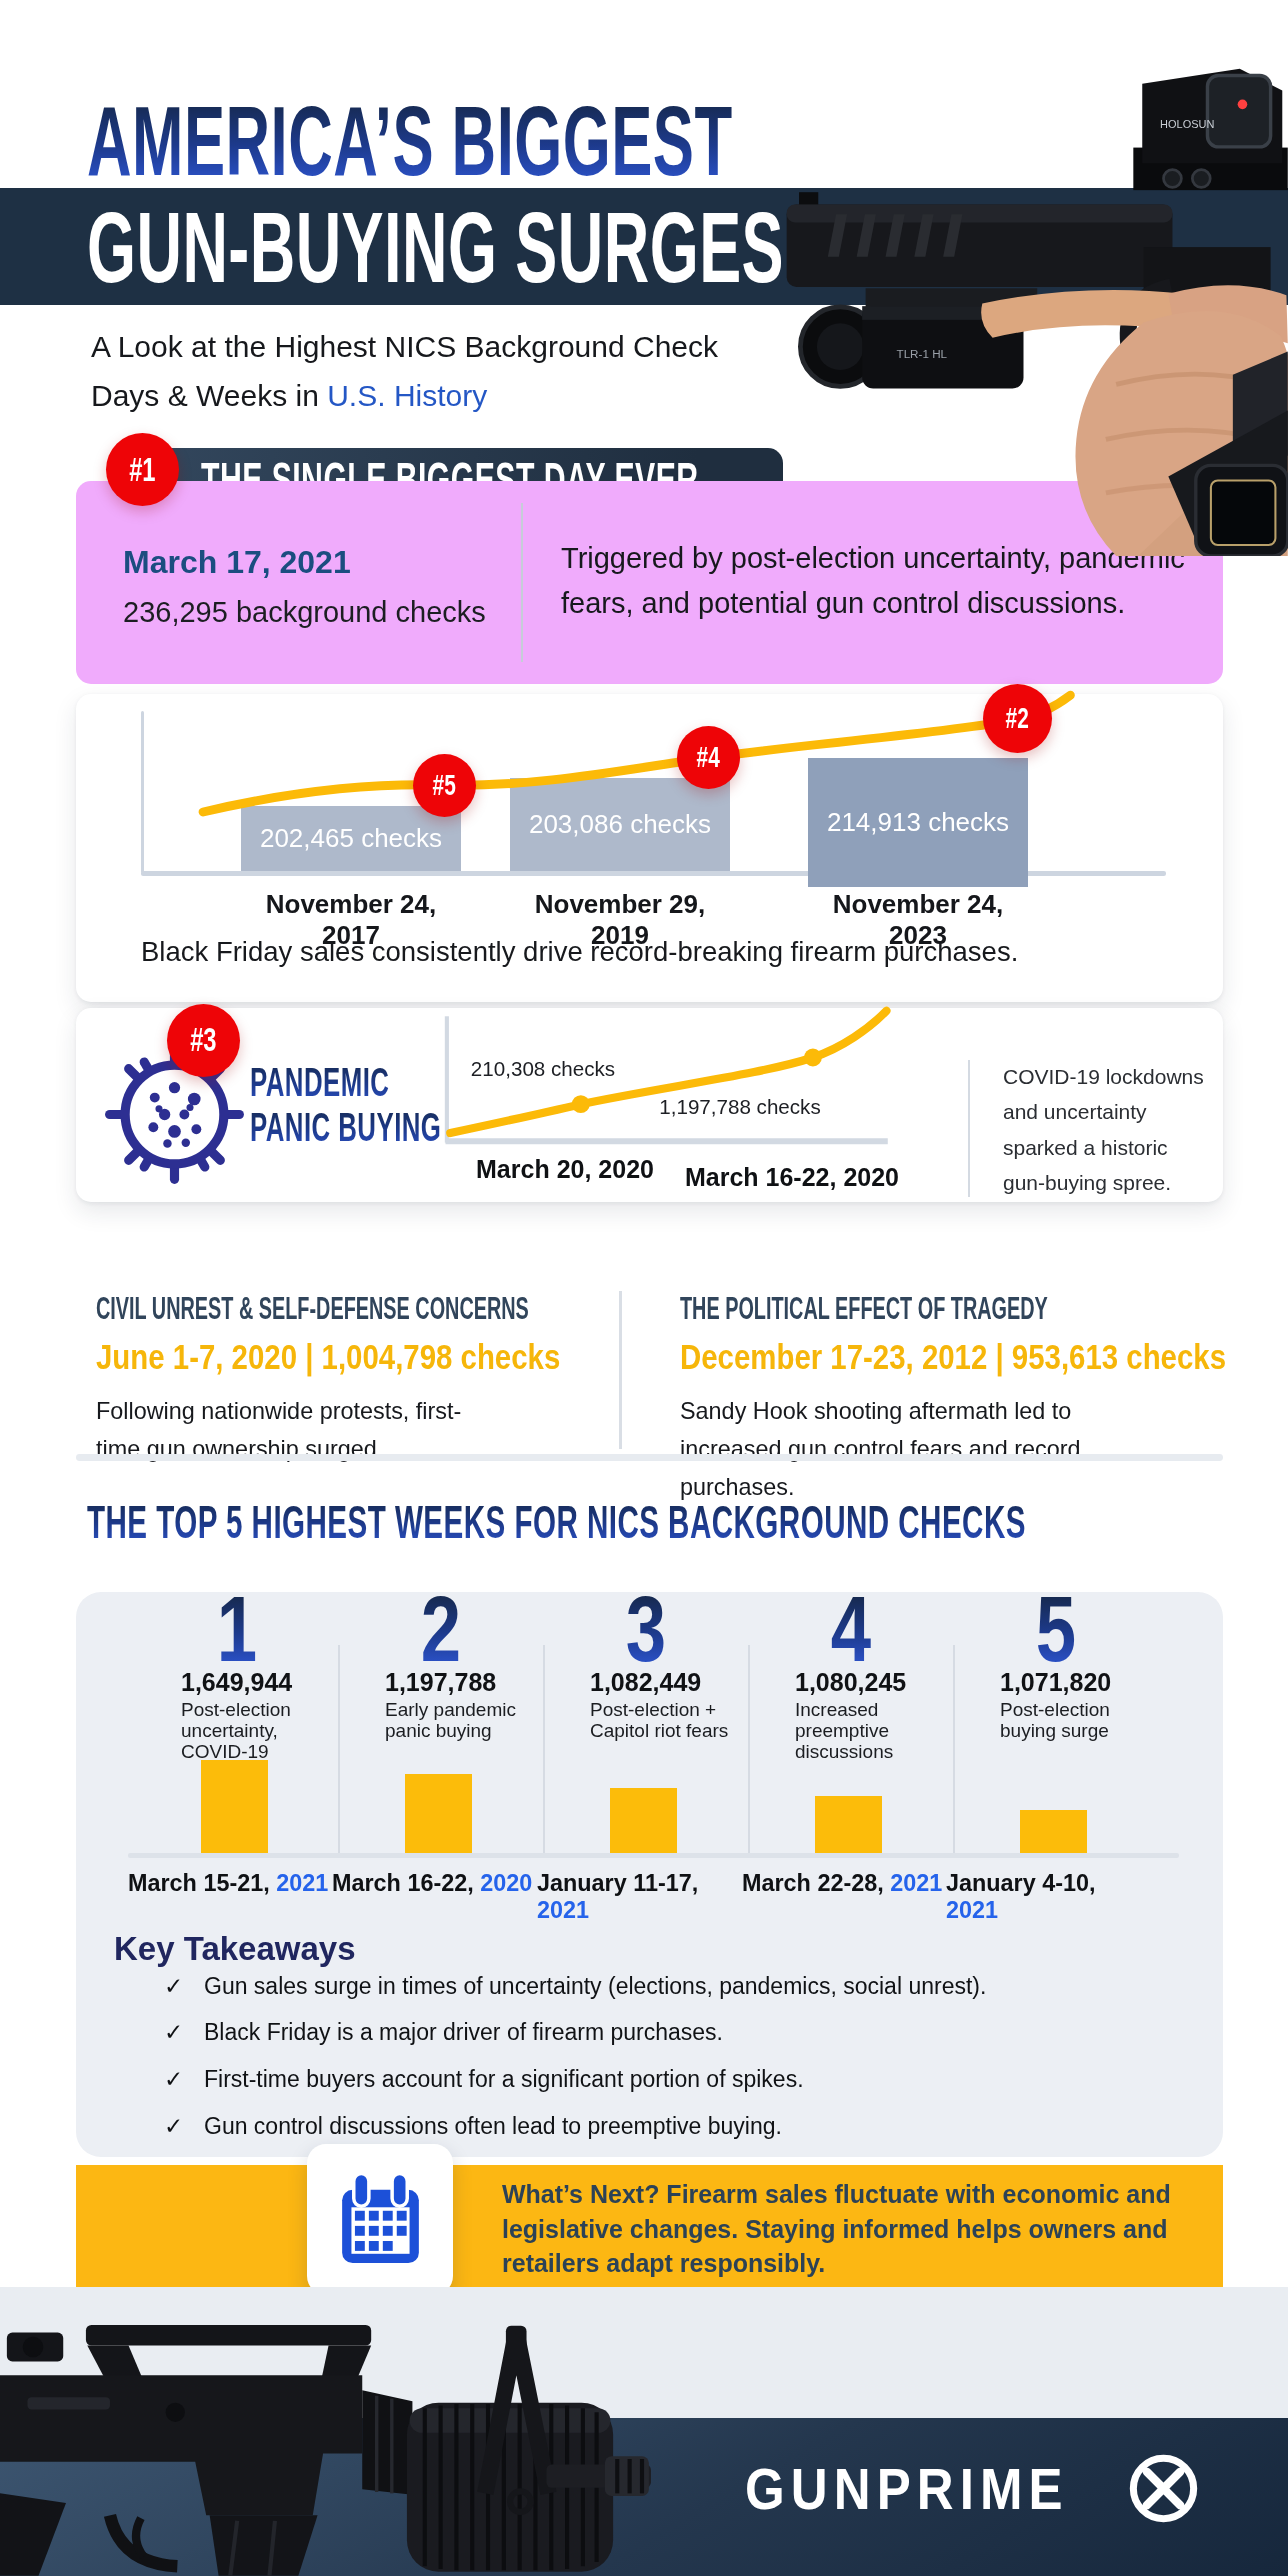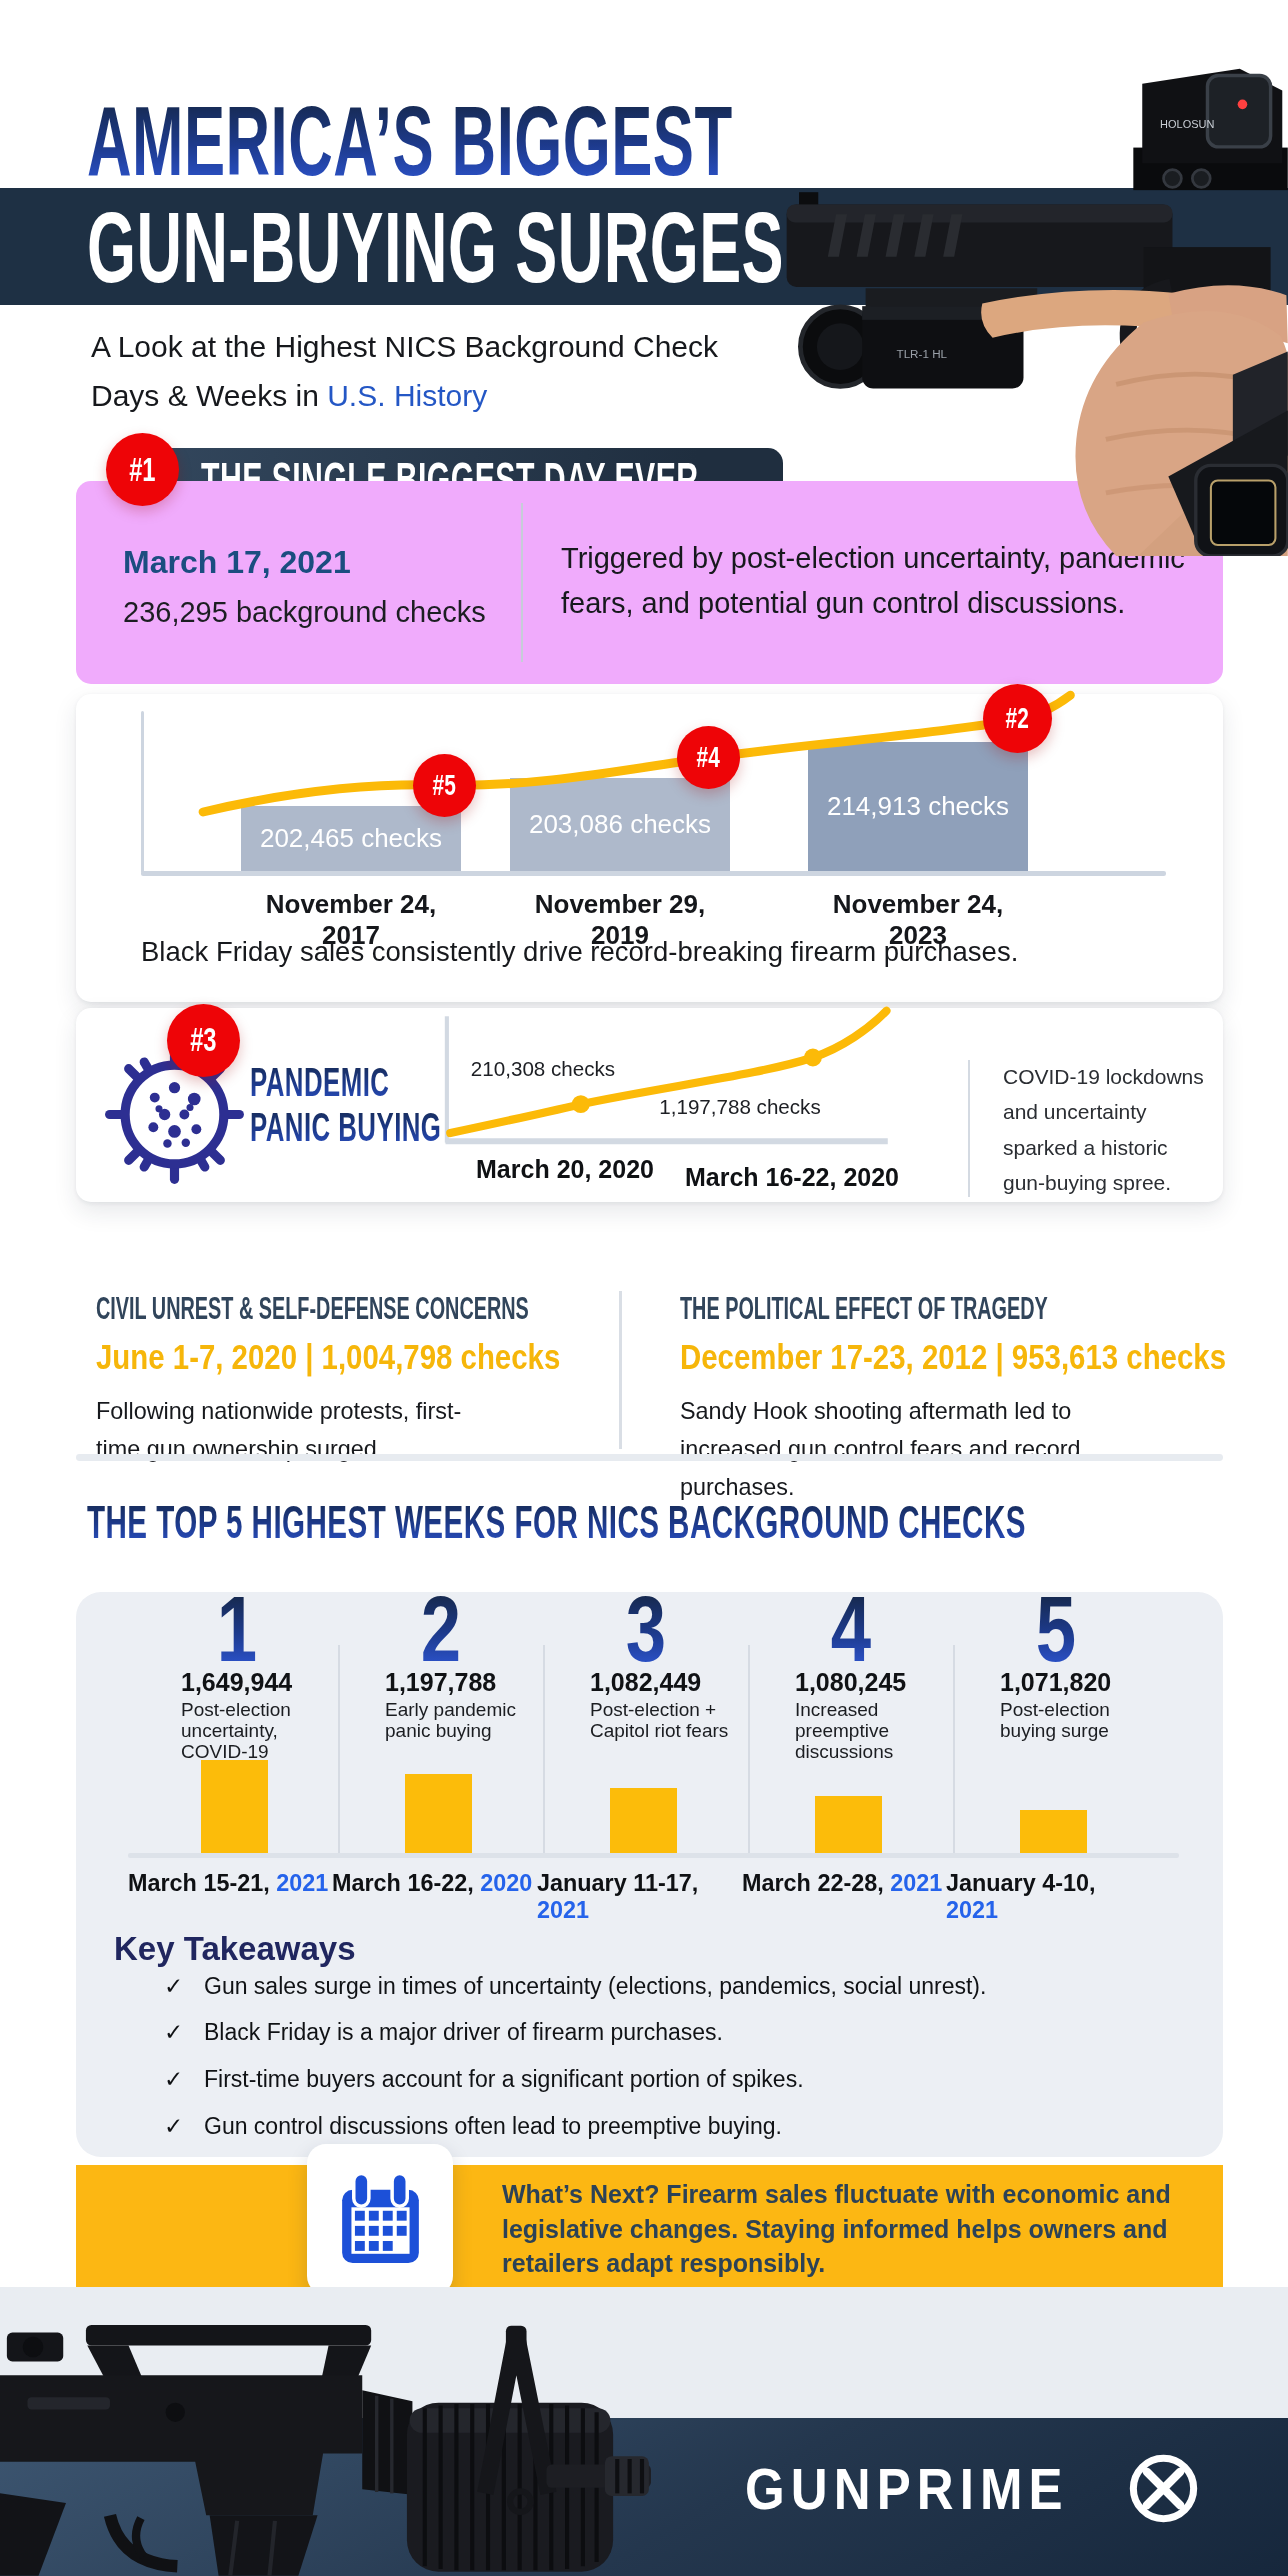--- a/index.html
+++ b/index.html
@@ -32,21 +32,21 @@
   .s1-div { left:445px; top:22px; width:2.1px; height:159px; background:#c6cdd8; }
   .s1-desc { left:485px; top:55px; width:632px; font-size:29px; line-height:1.55; color:#17191d; }
 
   
   .bf-card { left:76px; top:694px; width:1147px; height:308px; background:#fff; border-radius:15px; box-shadow:0 9.6px 23.4px rgba(25,35,55,.10), 0 1.4px 4.1px rgba(25,35,55,.06); }
   .bf-axis-v { left:65px; top:17px; width:3.4px; height:162px; background:#cdd5e0; border-radius:2.1px; }
   .bf-axis-h { left:65px; top:177px; width:1025px; height:4.8px; background:#cdd5e0; border-radius:2.1px; }
   .bf-bar { position:absolute; display:flex; align-items:center; justify-content:center; color:#fff; font-size:26px; }
   .bf-bar1 { left:165px; top:112px; width:220px; height:65px; background:#aeb9cb; }
   .bf-bar2 { left:434px; top:84px; width:220px; height:93px; background:#aeb9cb; }
-  .bf-bar3 { left:732px; top:48px; width:220px; height:129px; background:#8fa0ba; }
+  .bf-bar3 { left:732px; top:64px; width:220px; height:129px; background:#8fa0ba; }
   .bf-line { left:55px; top:-13.7px; width:1030px; height:220px; }
   .bf-badge { position:absolute; width:63px; height:63px; font-size:29px; z-index:4; }
   .bf-date { position:absolute; width:220px; text-align:center; font-size:26px; font-weight:700; color:#15171b; top:195px; }
   .bf-caption { left:65px; top:242px; font-size:27.5px; color:#17191d; }
 
   
   .pan-card { left:76px; top:1008px; width:1147px; height:194px; background:#fff; border-radius:15px; box-shadow:0 9.6px 23.4px rgba(25,35,55,.10), 0 1.4px 4.1px rgba(25,35,55,.06); }
   .pan-badge { left:91px; top:-4.1px; width:73px; height:73px; font-size:33px; z-index:4; }
   .pan-title { left:174px; top:52px; font-size:41px; line-height:45px; }
   .pan-chart { left:364px; top:0; width:467px; height:180px; overflow:visible; }

